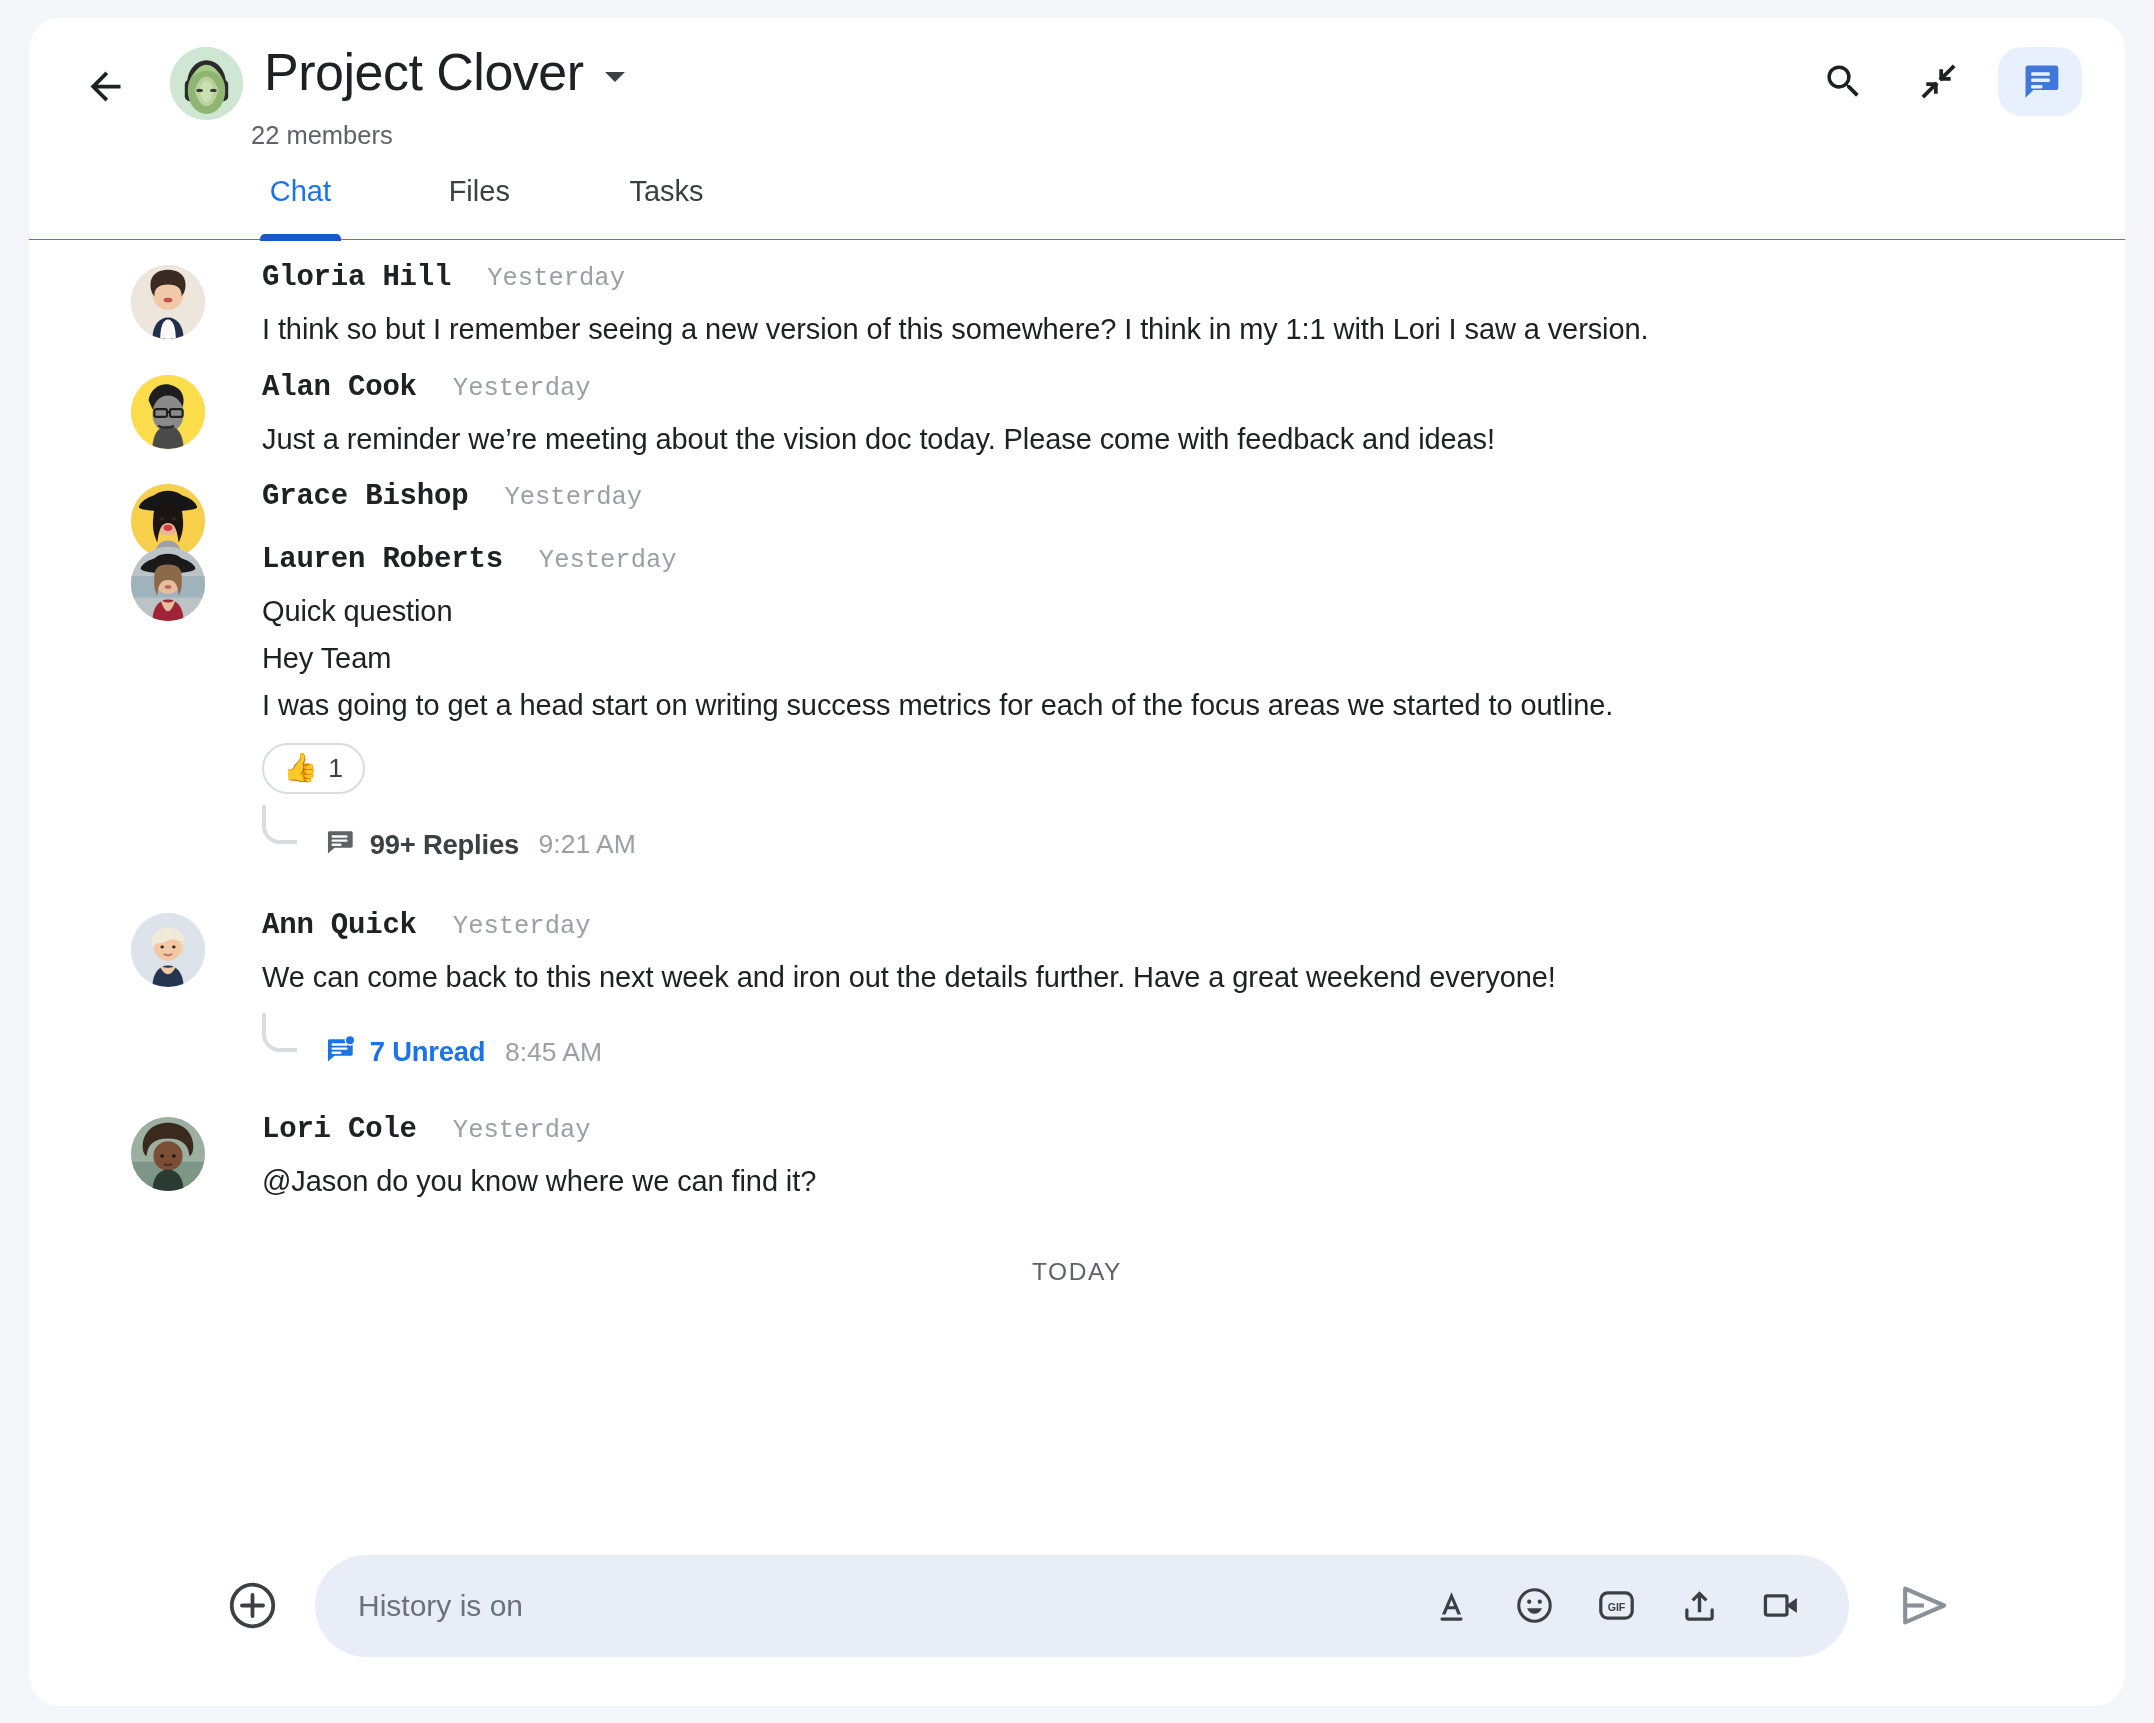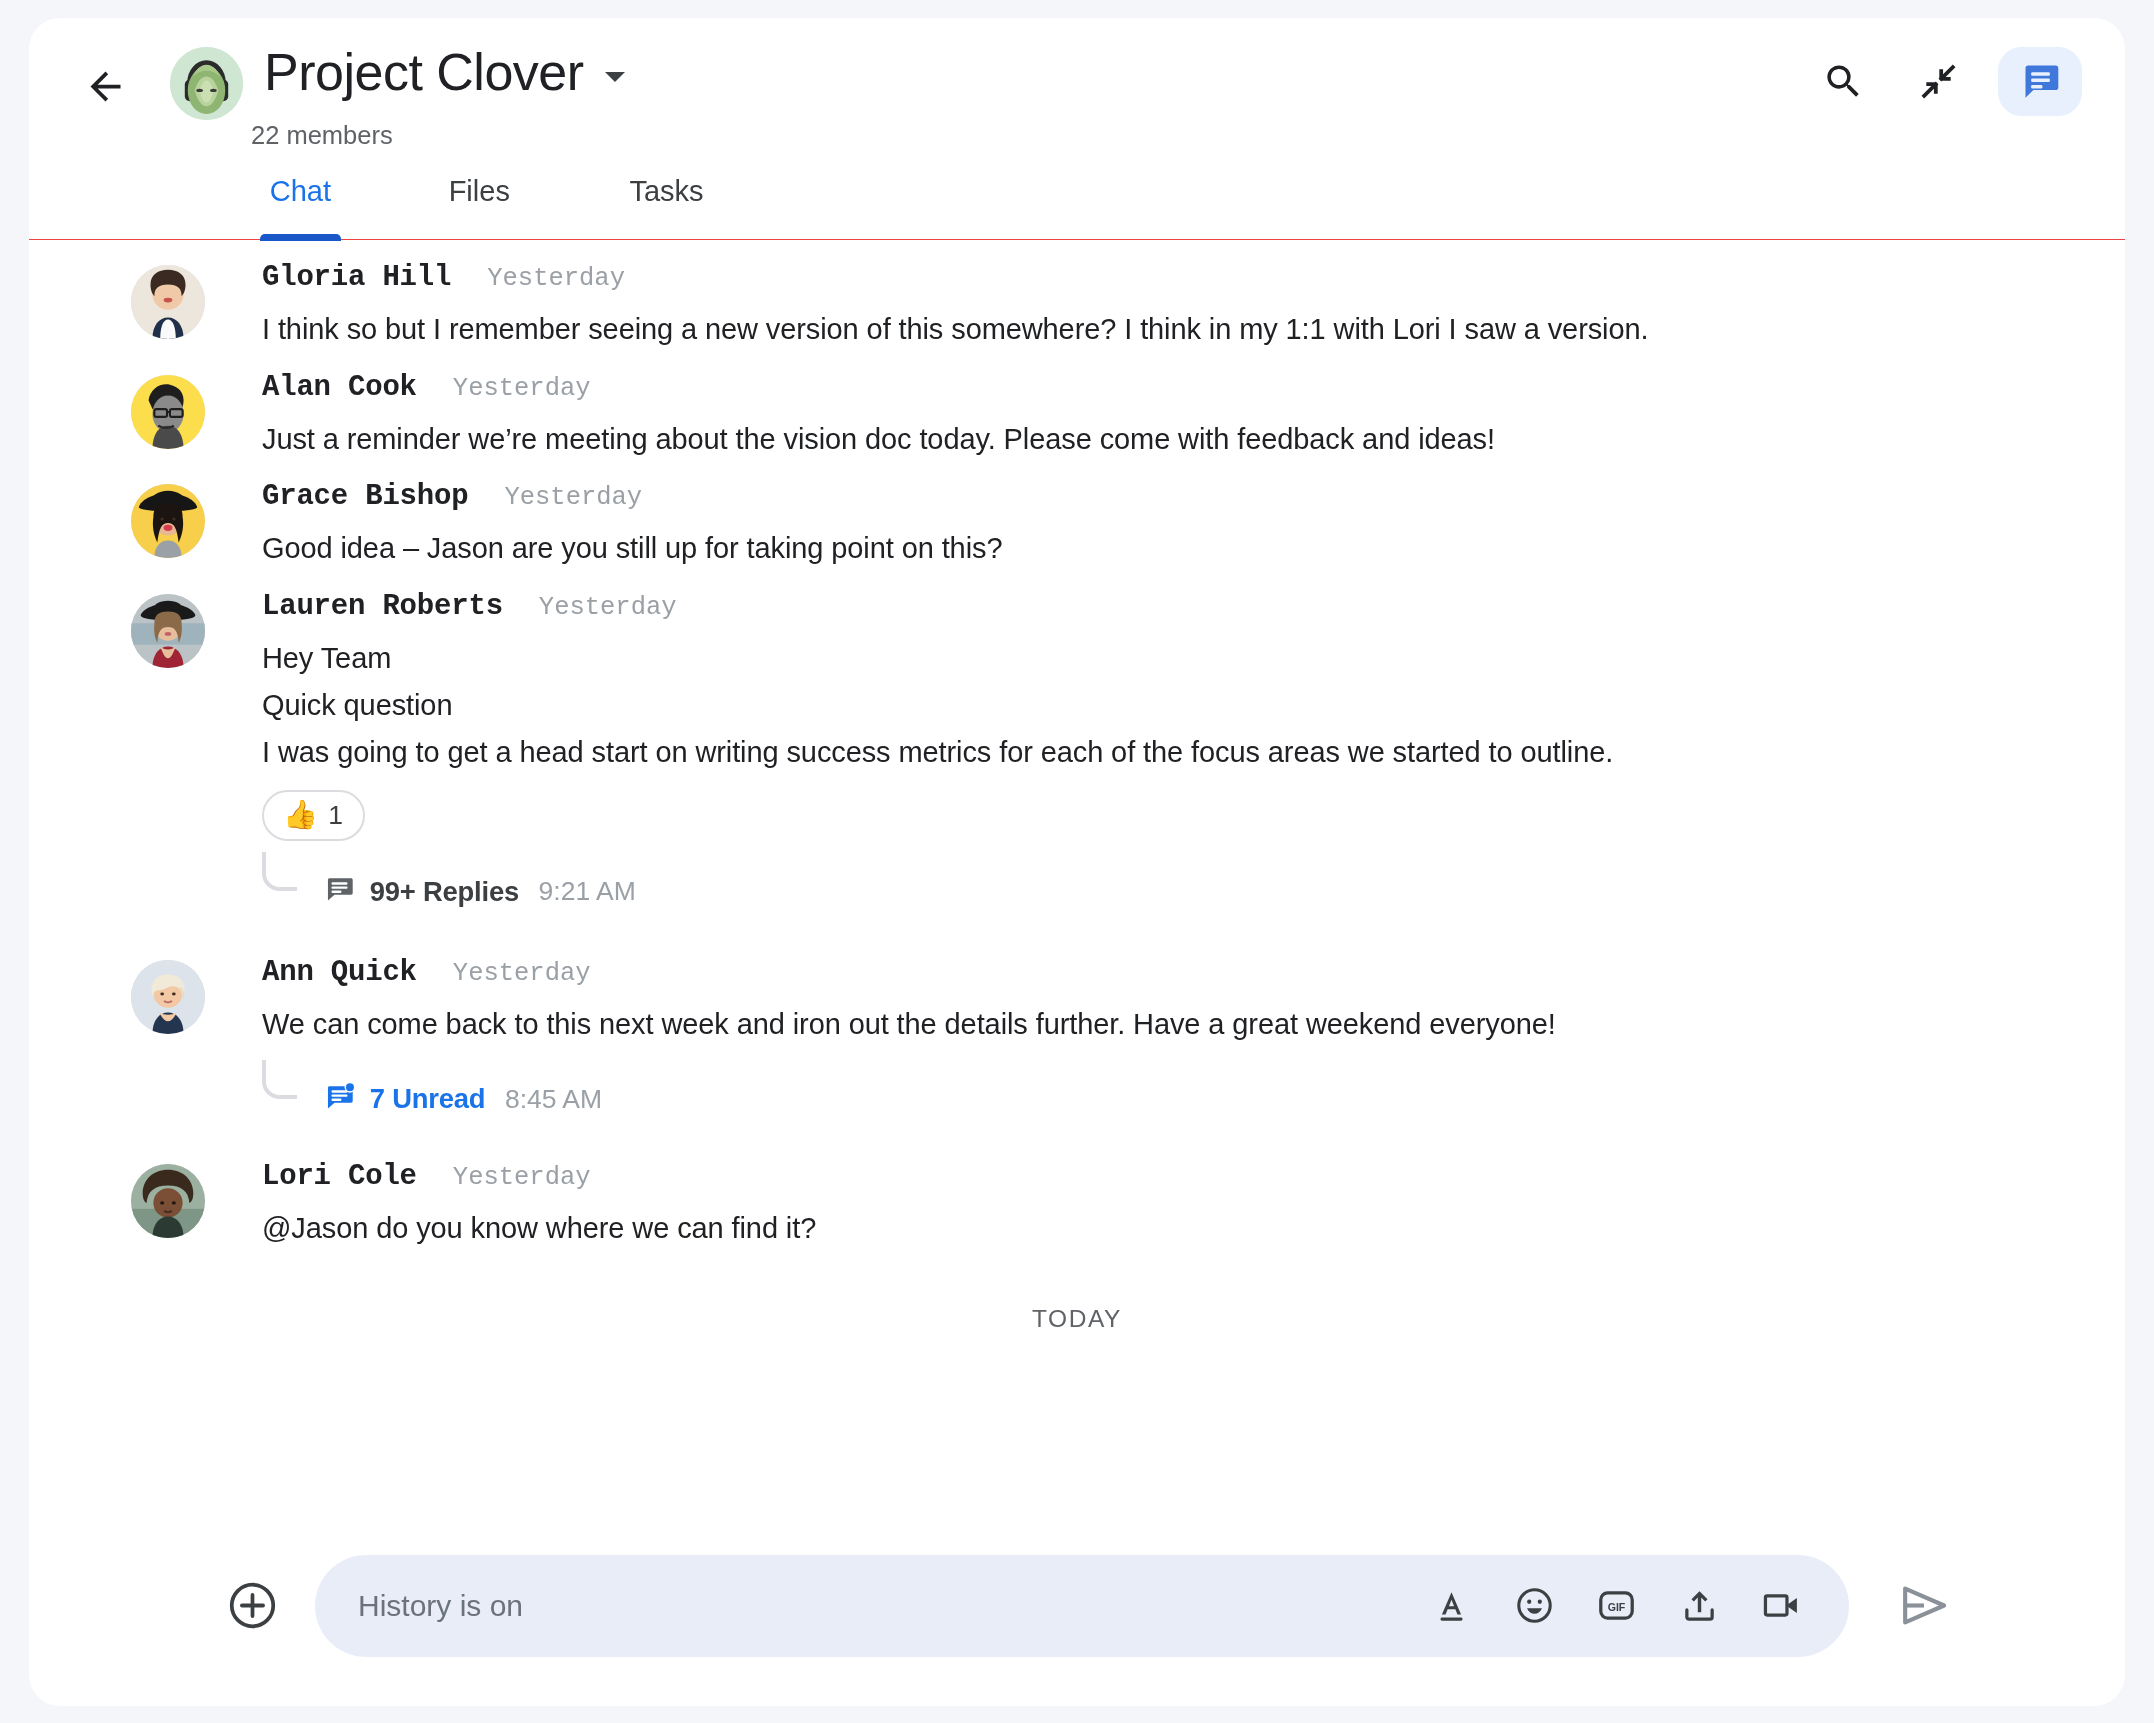--- a/index.html
+++ b/index.html
@@ -470,21 +470,20 @@
           <ellipse cx="32" cy="36" rx="2" ry="1.6" fill="#3A2A22"></ellipse>
           <ellipse cx="44" cy="36" rx="2" ry="1.6" fill="#3A2A22"></ellipse>
           <path d="M24 76c0-12 6-18 14-18s14 6 14 18z" fill="#9AA0A6"></path>
         </svg>
       </div>
       <div class="msg-body">
         <div class="msg-head">
           <span class="msg-author">Grace Bishop</span>
           <span class="msg-time">Yesterday</span>
         </div>
-        <div class="msg-line">Good idea – Jason are you still up for taking point on this?</div>
       </div>
     </div>
 
     <div class="msg">
       <div class="msg-avatar">
         <svg width="74" height="74" viewBox="0 0 76 76" aria-hidden="true">
           <rect width="76" height="76" fill="#BCC3C7"></rect>
           <rect y="30" width="76" height="22" fill="#9FB3BD"></rect>
           <path d="M10 22c0-3 8-12 28-12s28 9 28 12-12 5-28 5S10 25 10 22z" fill="#1A1A1A"></path>
           <path d="M22 18c0-7 7-11 16-11s16 4 16 11v5H22z" fill="#1A1A1A"></path>
@@ -493,22 +492,22 @@
           <path d="M22 76c0-14 7-22 16-22s16 8 16 22z" fill="#9E2436"></path>
           <path d="M30 54c3 8 5 12 8 12s5-4 8-12c-4 4-12 4-16 0z" fill="#E7BE9C"></path>
           <ellipse cx="38" cy="41" rx="3.4" ry="2" fill="#C1626B"></ellipse>
         </svg>
       </div>
       <div class="msg-body">
         <div class="msg-head">
           <span class="msg-author">Lauren Roberts</span>
           <span class="msg-time">Yesterday</span>
         </div>
+        <div class="msg-line">Quick question</div>
         <div class="msg-line">Hey Team</div>
-        <div class="msg-line">Quick question</div>
         <div class="msg-line">I was going to get a head start on writing success metrics for each of the focus areas we started to outline.</div>
 
         <div class="reactions">
           <div class="reaction-chip">
             <span class="reaction-emoji">👍</span>
             <span class="reaction-count">1</span>
           </div>
         </div>
 
         <div class="thread-row">

